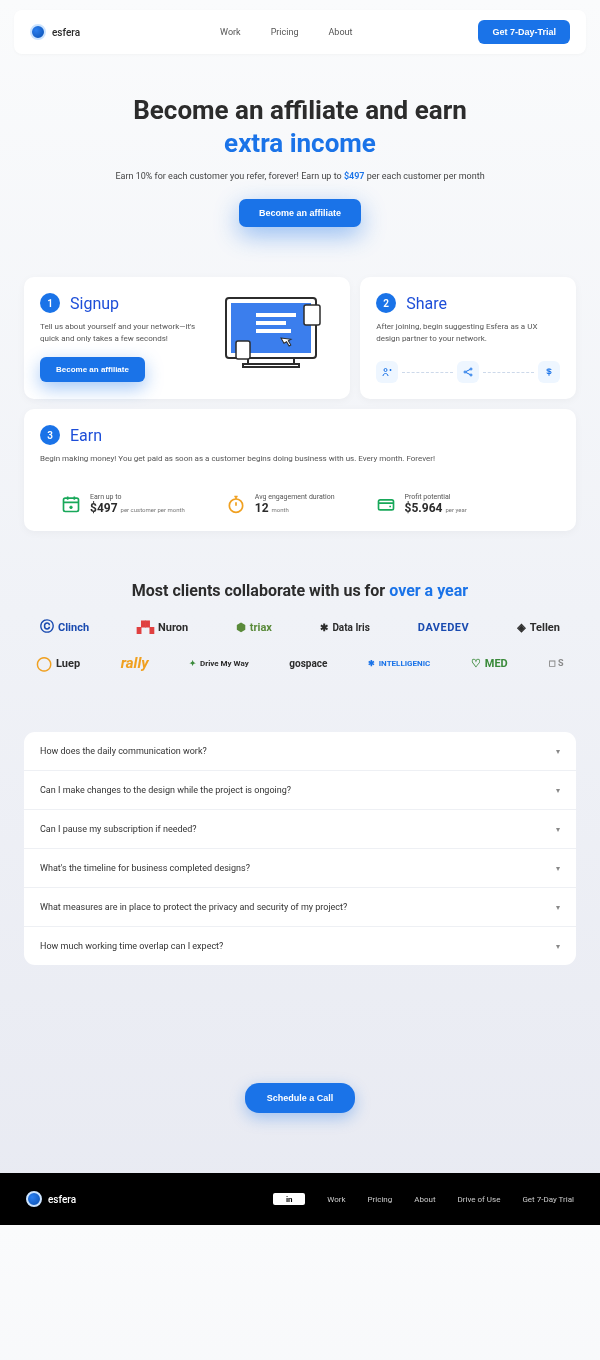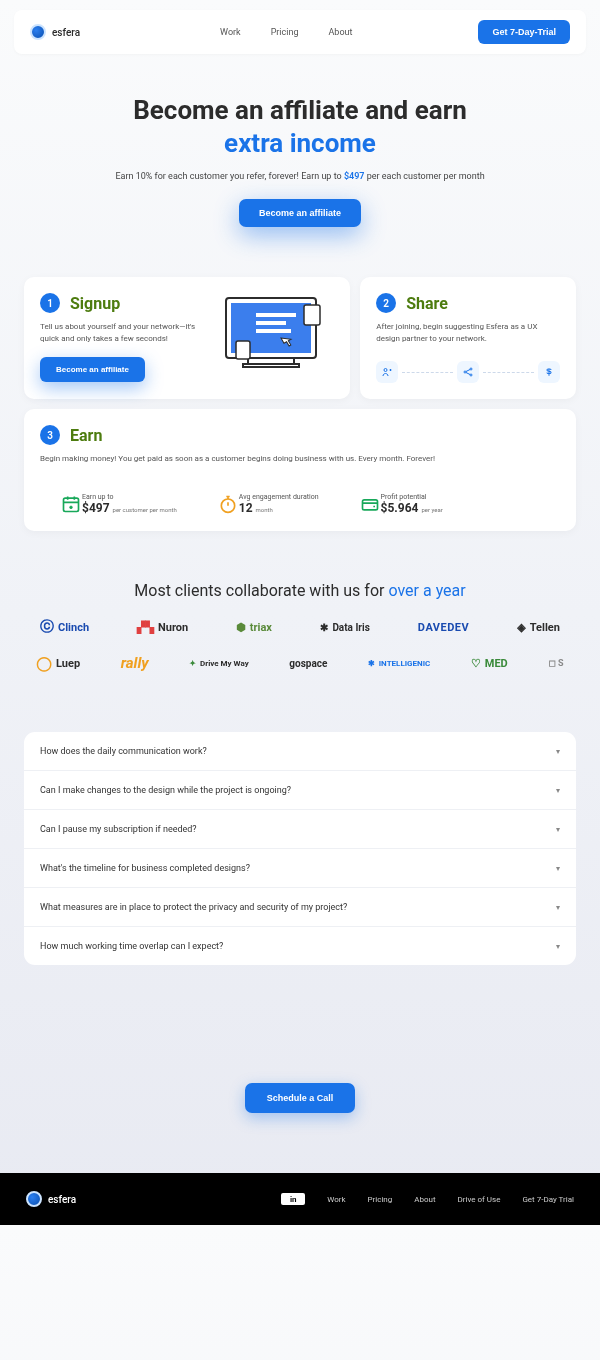--- a/index.html
+++ b/index.html
@@ -69,21 +69,21 @@
   }
   .step1 { flex: 1.6; position: relative; }
   .step2 { flex: 1; }
   .step-header { display: flex; align-items: center; gap: 10px; margin-bottom: 8px; }
   .step-num {
     width: 20px; height: 20px; border-radius: 50%;
     background: #1a73e8; color: #fff;
     display: flex; align-items: center; justify-content: center;
     font-size: 10px; font-weight: 600;
   }
-  .step-title { font-size: 16px; font-weight: 700; color: #4d7c0f; }
+  .step-title { font-size: 16px; font-weight: 400; color: #1d4ed8; }
   .step-desc { font-size: 8px; color: #555; line-height: 1.5; max-width: 160px; }
   .step1-btn {
     display: inline-block;
     background: #1a73e8;
     color: #fff;
     border: none;
     padding: 8px 16px;
     border-radius: 6px;
     font-size: 8px;
     font-weight: 600;
@@ -111,31 +111,31 @@
   .flow-dots { flex: 1; border-top: 1.5px dashed #cdd9ea; margin: 0 4px; }
   .step3 {
     margin: 10px 24px 0;
     background: #fff;
     border-radius: 10px;
     padding: 16px;
     box-shadow: 0 2px 8px rgba(0,0,0,0.04);
   }
   .step3 .step-desc { max-width: 100%; margin-bottom: 28px; }
   .earn-stats { display: flex; gap: 40px; padding: 0 20px; }
-  .stat { display: flex; align-items: center; }
+  .stat { display: flex; align-items: center; gap: 8px; }
   .stat-icon {
     width: 22px; height: 22px;
     display: flex; align-items: center; justify-content: center;
     font-size: 14px;
   }
   .stat-label { font-size: 7px; color: #555; }
   .stat-value { font-size: 12px; font-weight: 700; color: #2c2c2c; }
   .stat-value small { font-size: 6px; font-weight: 400; color: #777; }
   .clients { text-align: center; padding: 50px 0 20px; }
-  .clients h2 { font-size: 16px; font-weight: 400; color: #2c2c2c; }
+  .clients h2 { font-size: 16px; font-weight: 700; color: #2c2c2c; }
   .clients h2 .accent { color: #1a73e8; }
   .logo-row {
     display: flex; justify-content: space-around; align-items: center;
     padding: 18px 16px 0;
   }
   .client-logo {
     font-size: 11px; font-weight: 700;
     display: flex; align-items: center; gap: 4px;
   }
   .faq-section { padding: 40px 24px 30px; }
@@ -158,21 +158,21 @@
   .faq-item:last-child { border-bottom: none; gap: 22px; }
   .faq-item .chev { font-size: 8px; color: #888; }
   .cta-section { text-align: center; padding: 70px 0 60px; }
   .cta-section h2 { font-size: 20px; font-weight: 700; line-height: 1.3; }
   .cta-section .btn {
     display: inline-block;
     background: #1a73e8;
     color: #fff;
     border: none;
     padding: 10px 22px;
-    border-radius: 7px;
+    border-radius: 14px;
     font-size: 9px;
     font-weight: 600;
     margin-top: 18px;
     cursor: pointer;
     box-shadow: 0 5px 15px rgba(26,115,232,0.35);
   }
   .footer {
     background: #000;
     color: #fff;
     padding: 18px 26px;
@@ -181,21 +181,21 @@
   }
   .footer .logo-text { color: #fff; }
   .footer-nav {
     margin-left: auto;
     display: flex;
     gap: 22px;
     align-items: center;
   }
   .footer-link { font-size: 8px; color: #ccc; cursor: pointer; }
   .linkedin-icon {
-    width: 24px; height: 12px; background: #fff; color: #000;
+    width: 32px; height: 12px; background: #fff; color: #000;
     display: inline-flex; align-items: center; justify-content: center;
     font-size: 8px; font-weight: 700; border-radius: 2px;
   }
 </style>
 </head>
 <body>
 
 <div class="header">
   <div class="logo">
     <div class="logo-icon"></div>

